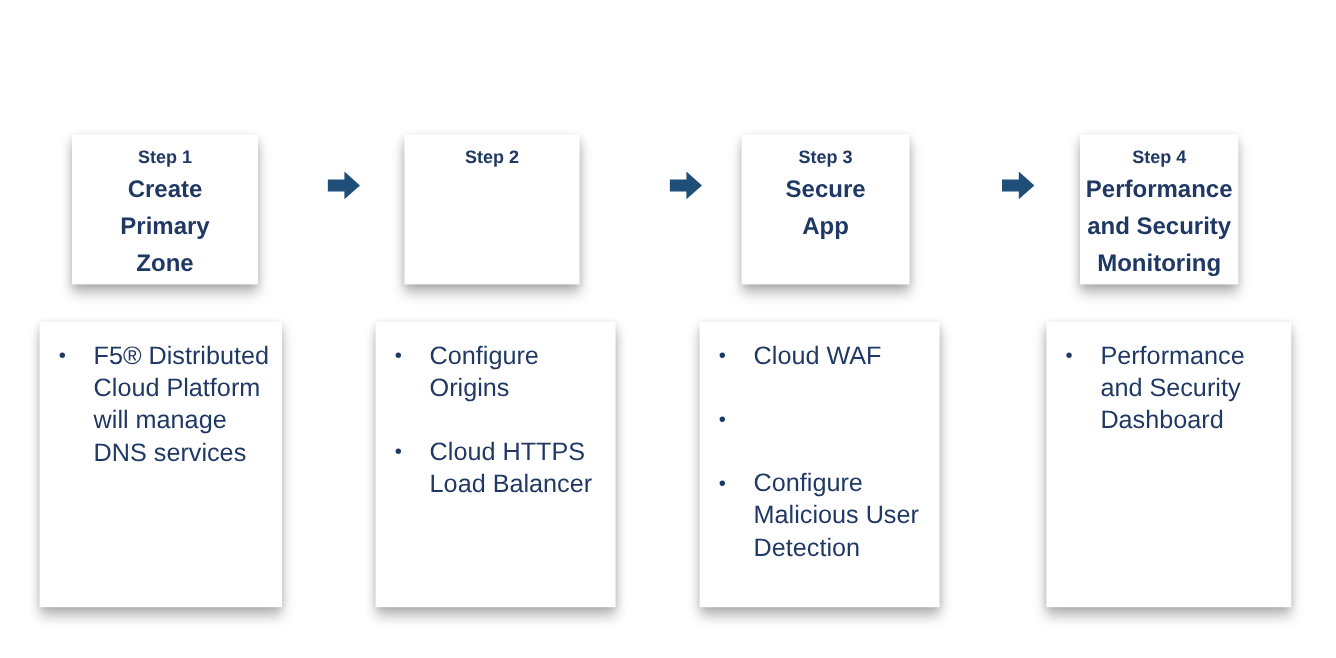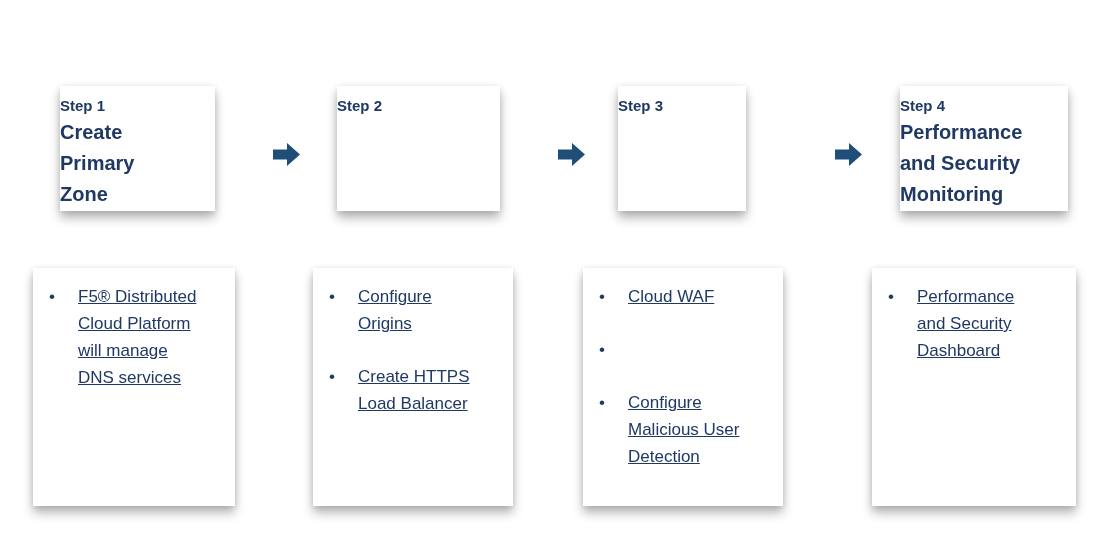--- a/index.html
+++ b/index.html
@@ -15,29 +15,30 @@
     background: #ffffff;
     overflow: hidden;
     color: #1f3864;
   }
   .card {
     position: absolute;
     background: #ffffff;
     box-shadow: 0 7px 10px rgba(0,0,0,0.28), 0 1px 6px rgba(0,0,0,0.12);
   }
   .header-card {
-    top: 86px;
+    top: 112px;
     height: 125px;
+    text-align: center;
     box-sizing: border-box;
     padding-top: 10px;
   }
   .hc1 { left: 60px;  width: 155px; }
-  .hc2 { left: 337px; width: 163px; }
-  .hc3 { left: 618px; width: 128px; }
-  .hc4 { left: 900px; width: 168px; }
+  .hc2 { left: 337px; width: 146px; }
+  .hc3 { left: 618px; width: 140px; }
+  .hc4 { left: 900px; width: 132px; }
 
   .step-label {
     font-size: 15px;
     font-weight: 700;
     line-height: 20px;
   }
   .step-title {
     margin: 1px 0 16px 0;
     font-size: 20px;
     font-weight: 700;
@@ -67,24 +68,23 @@
     margin: 0 0 26px 0;
   }
   ul.bullets .marker {
     flex: 0 0 29px;
     font-size: 17px;
     line-height: 27px;
     text-align: left;
   }
   ul.bullets .text {
     flex: 1 1 auto;
-    font-size: 17px;
+    font-size: 21px;
     line-height: 27px;
     white-space: pre-line;
-    text-decoration: underline;
   }
 
   .arrow {
     position: absolute;
     top: 143px;
     width: 27px;
     height: 23px;
   }
   .a1 { left: 273px; }
   .a2 { left: 558px; }
@@ -114,20 +114,22 @@
   </section>
 
   <div class="arrow a2">
     <svg viewBox="0 0 27 23" xmlns="http://www.w3.org/2000/svg">
       <path d="M0,6.5 L14,6.5 L14,0 L27,11.5 L14,23 L14,16.5 L0,16.5 Z" fill="#1f4e79"></path>
     </svg>
   </div>
 
   <section class="card header-card hc3">
     <div class="step-label">Step 3</div>
+    <div class="step-title">Secure
+App</div>
   </section>
 
   <div class="arrow a3">
     <svg viewBox="0 0 27 23" xmlns="http://www.w3.org/2000/svg">
       <path d="M0,6.5 L14,6.5 L14,0 L27,11.5 L14,23 L14,16.5 L0,16.5 Z" fill="#1f4e79"></path>
     </svg>
   </div>
 
   <section class="card header-card hc4">
     <div class="step-label">Step 4</div>
@@ -150,21 +152,21 @@
 
   <section class="card detail-card dc2">
     <ul class="bullets">
       <li>
         <span class="marker">•</span>
         <span class="text">Configure
 Origins</span>
       </li>
       <li>
         <span class="marker">•</span>
-        <span class="text">Create HTTPS
+        <span class="text">Cloud HTTPS
 Load Balancer</span>
       </li>
     </ul>
   </section>
 
   <section class="card detail-card dc3">
     <ul class="bullets">
       <li>
         <span class="marker">•</span>
         <span class="text">Cloud WAF</span>

